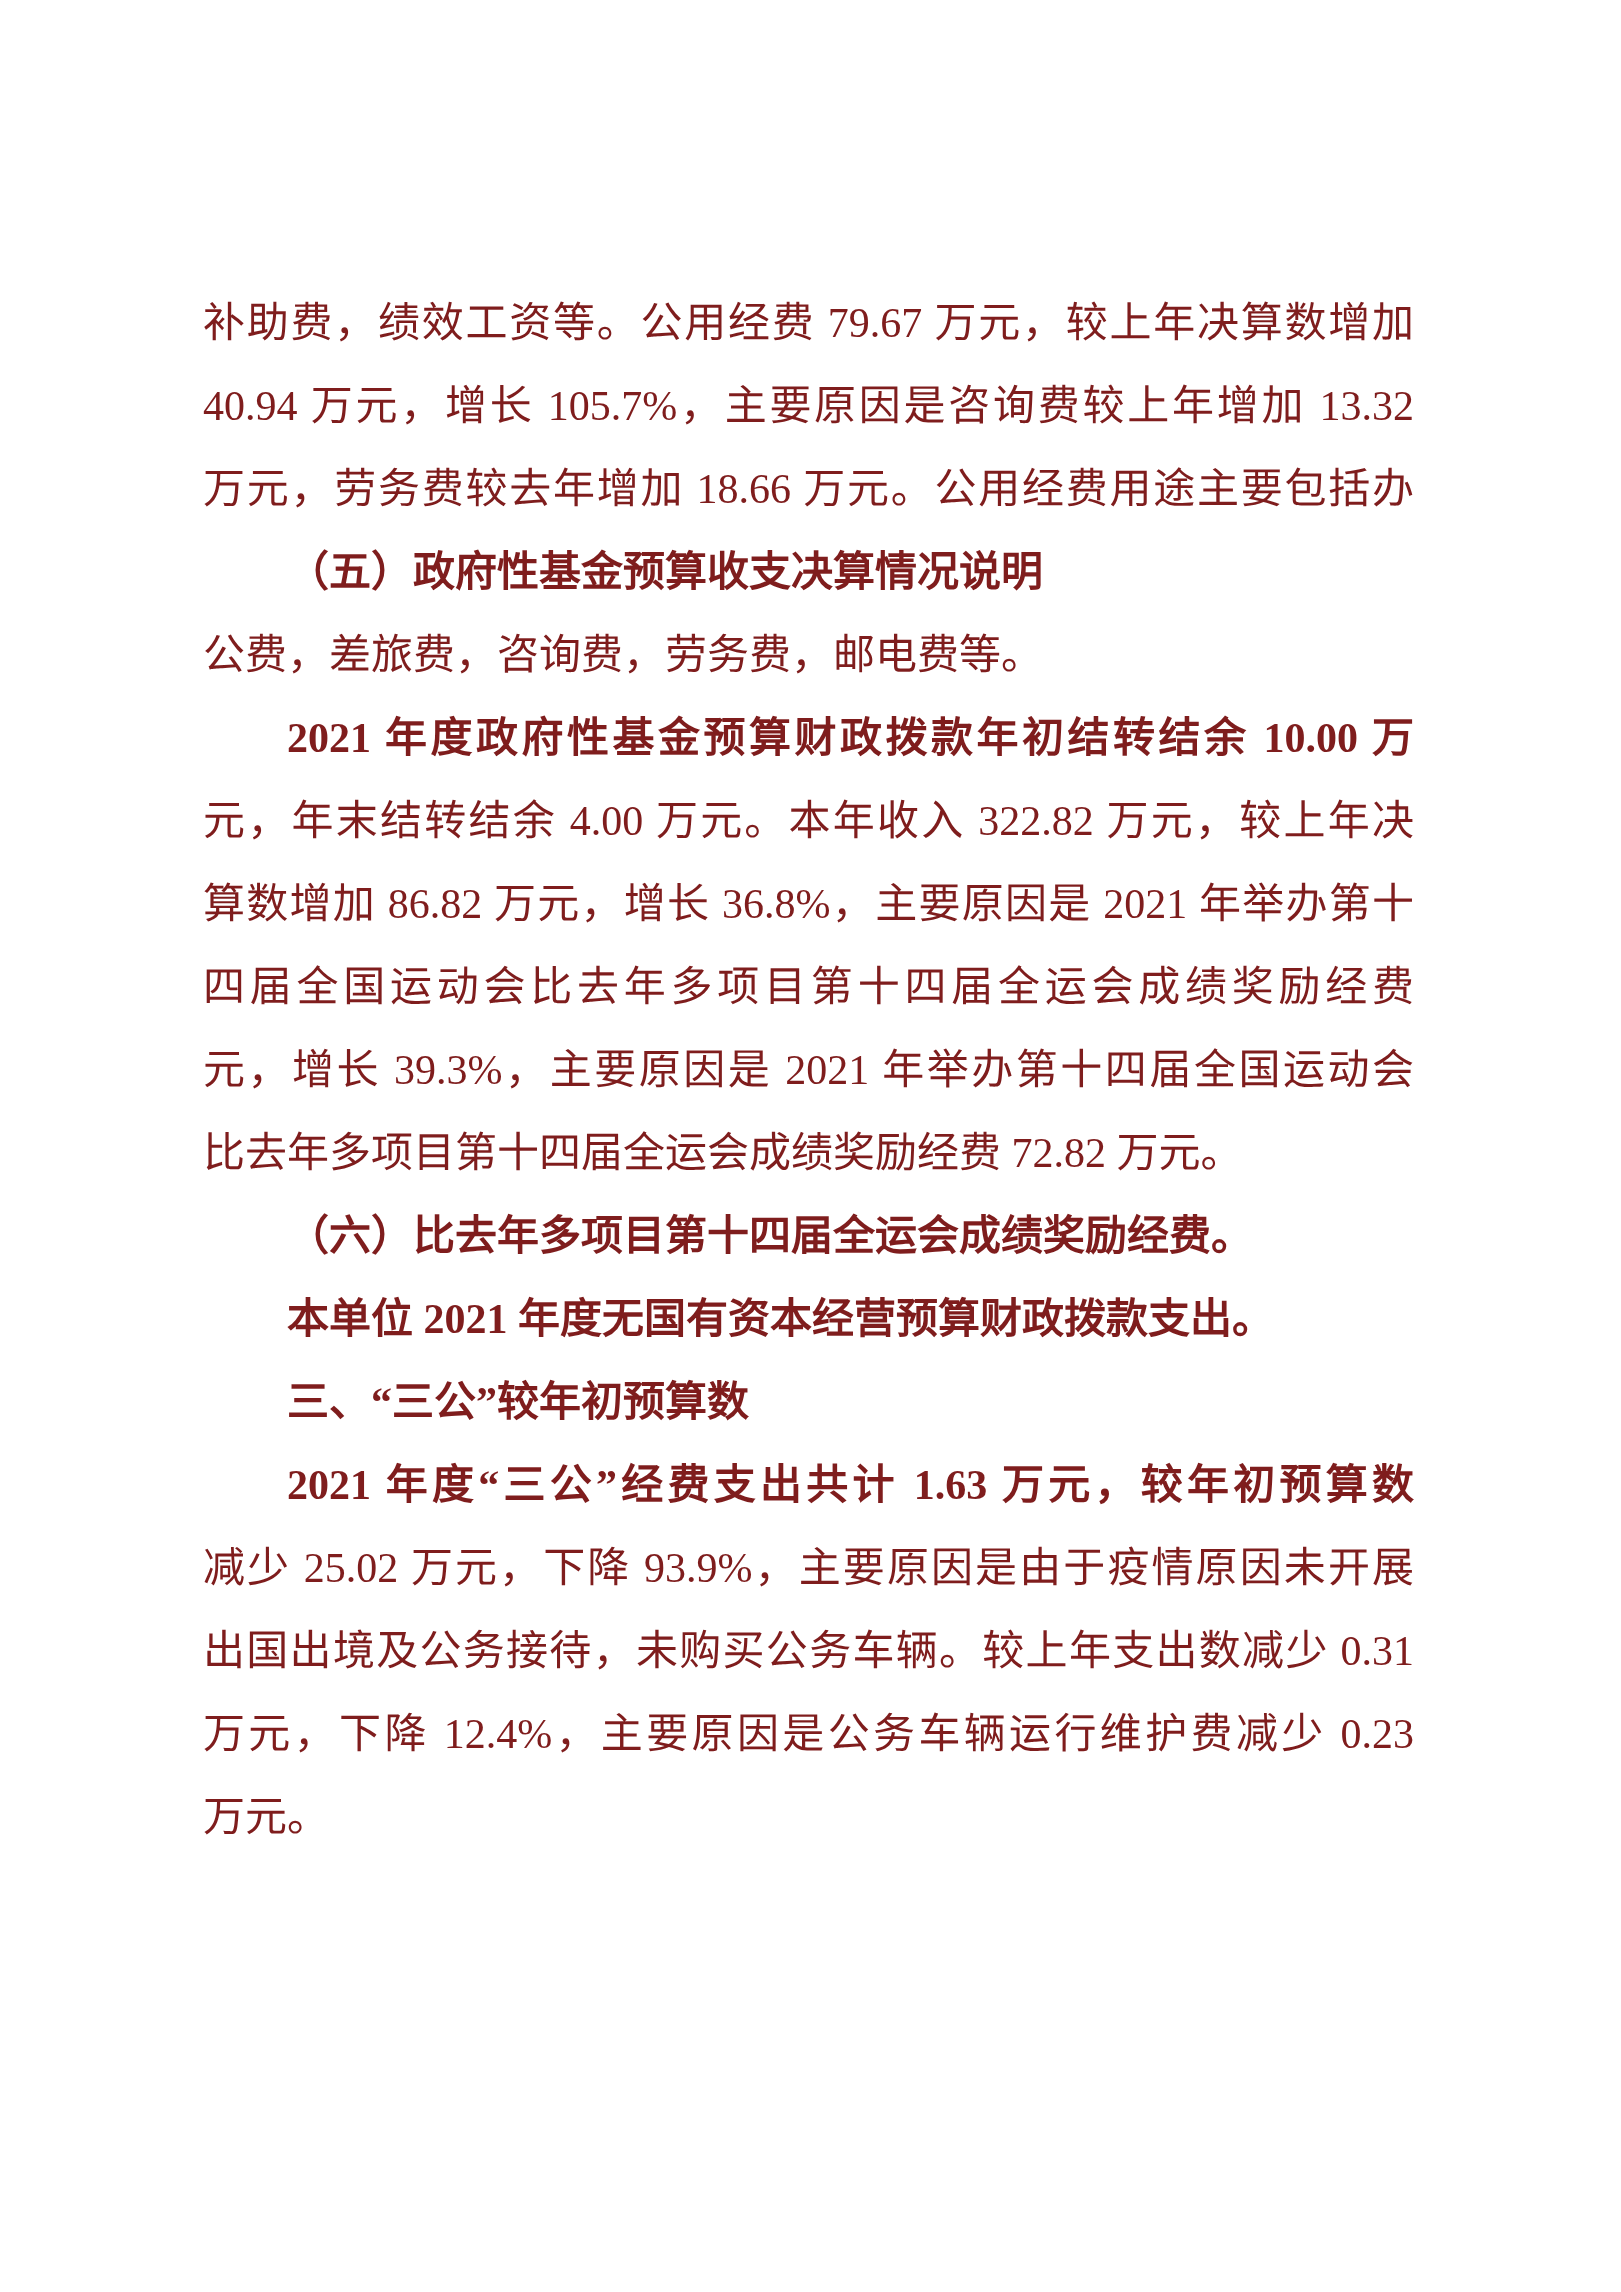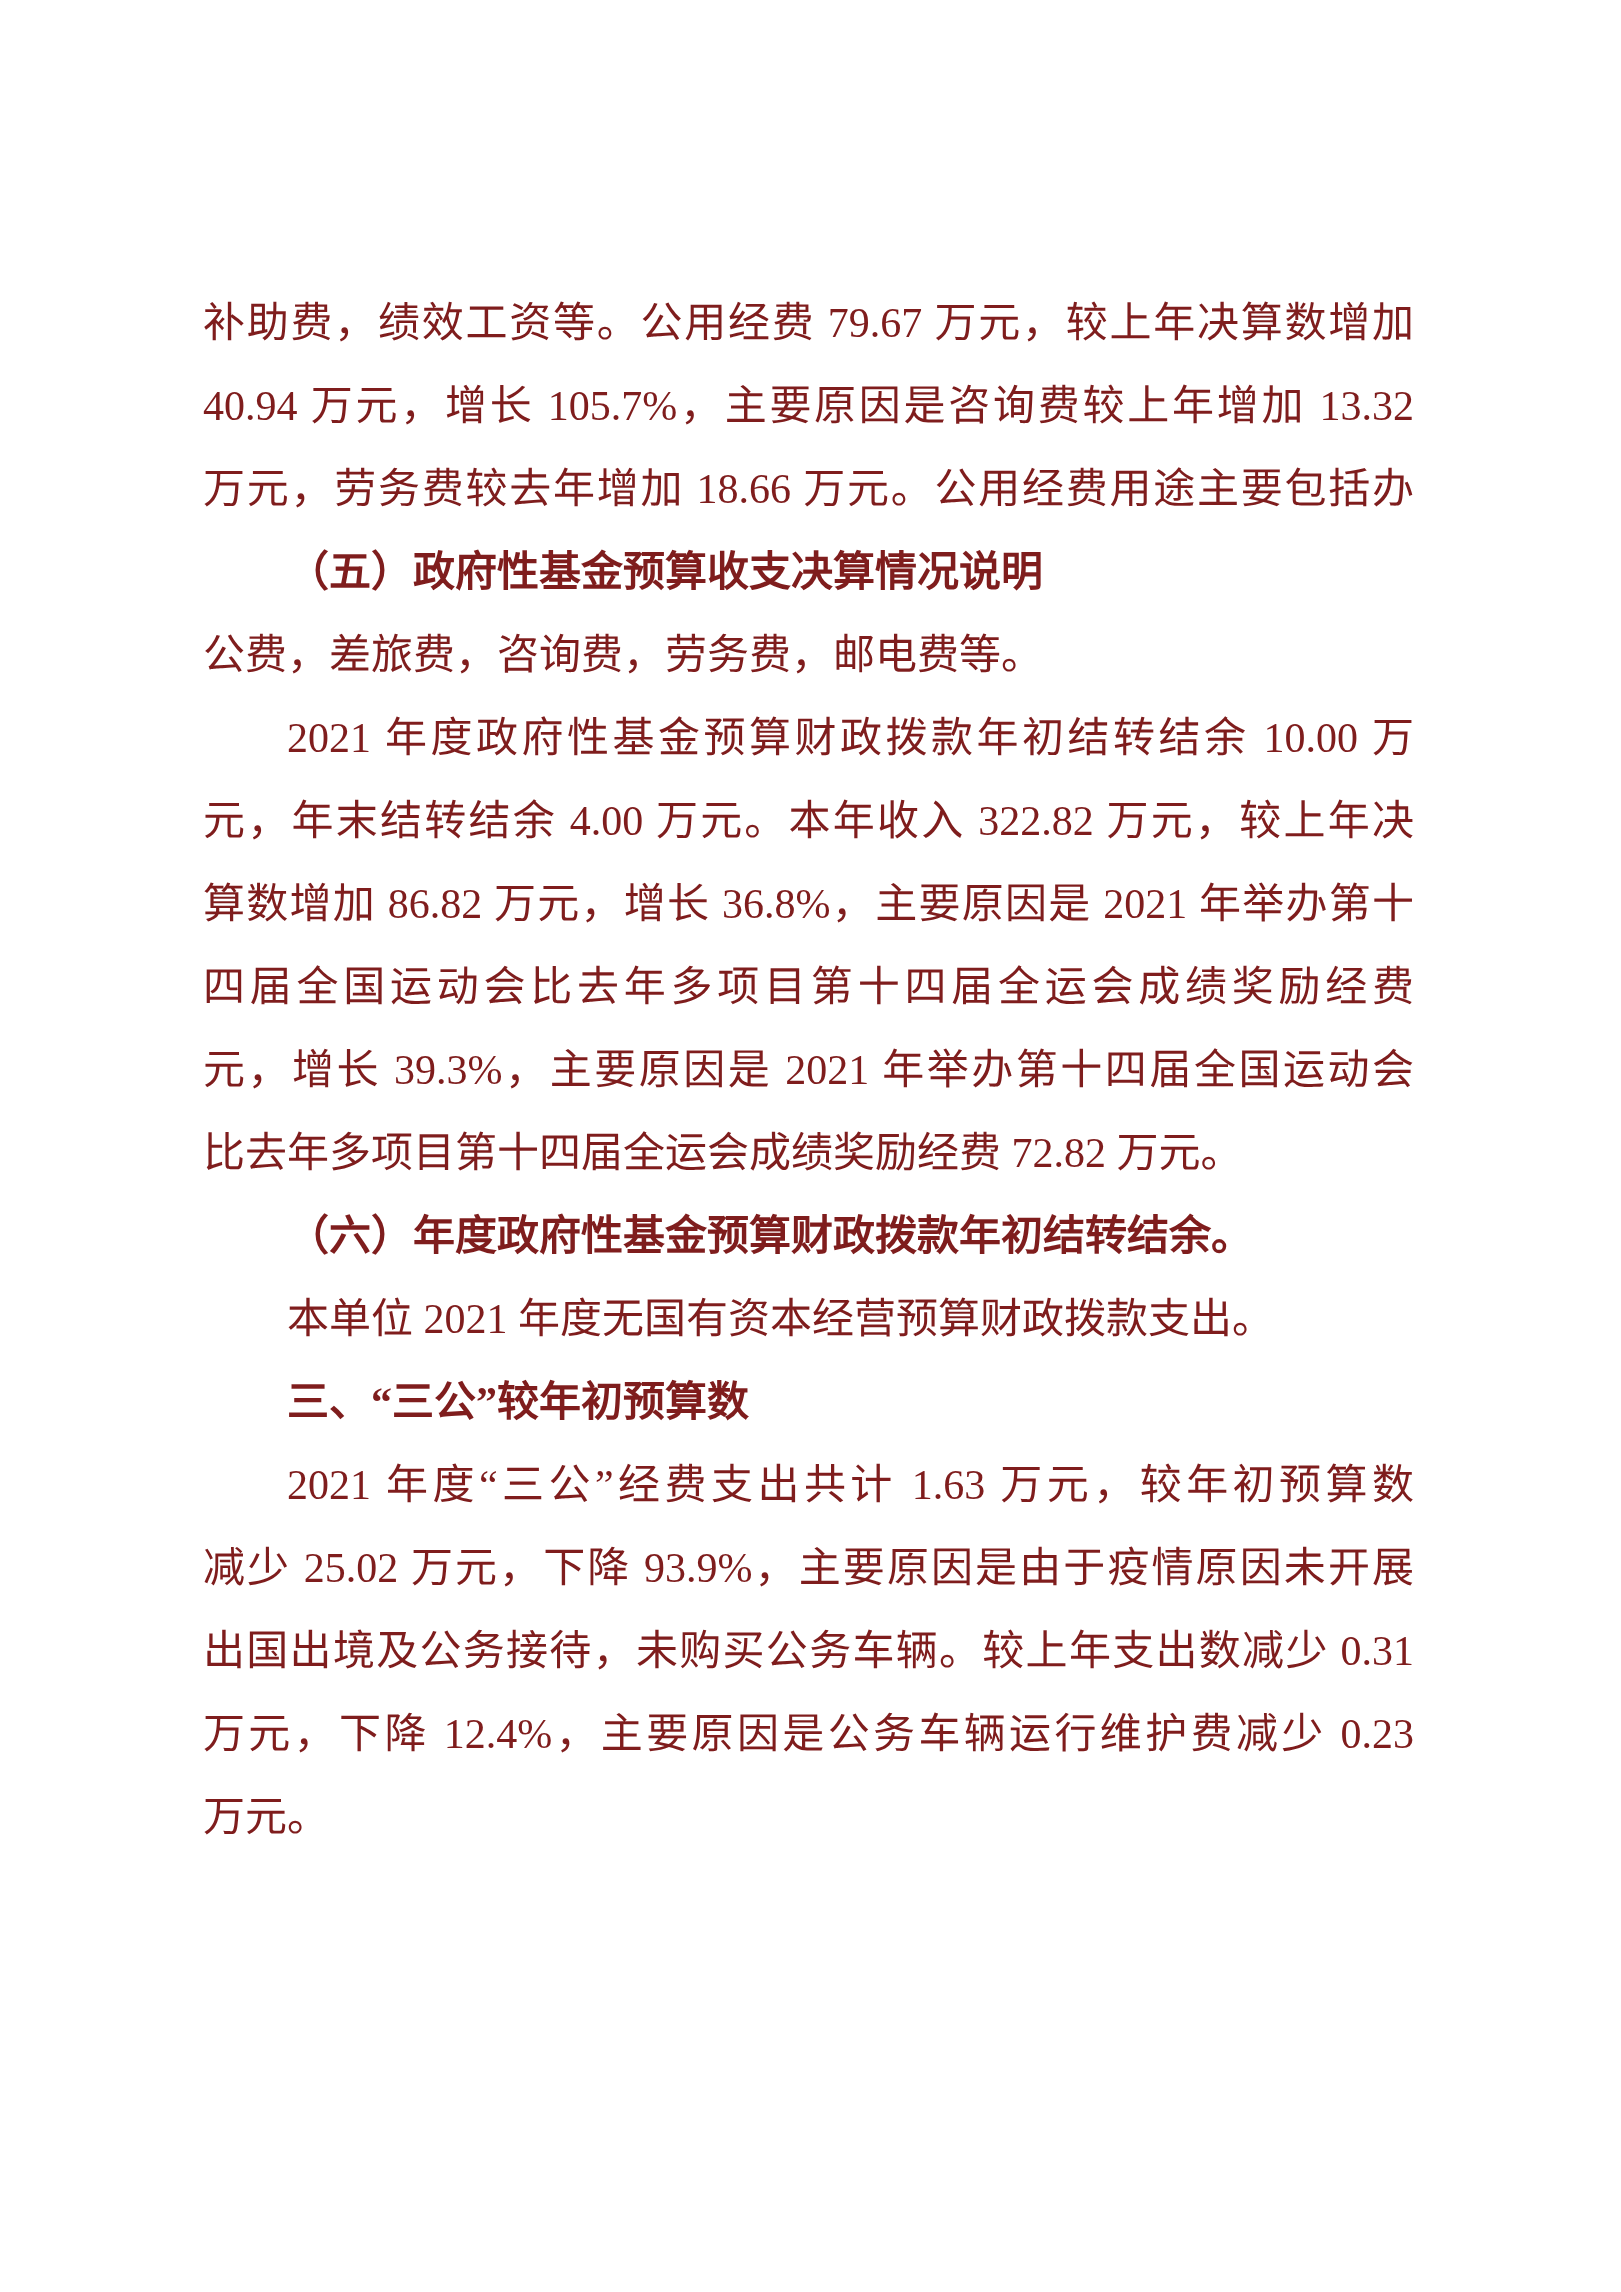--- a/index.html
+++ b/index.html
@@ -25,40 +25,40 @@
     line-height: 83px;
   }
   .line {
     height: 83px;
     overflow: hidden;
     text-align: justify;
     white-space: pre-wrap;
   }
   .line.fill { text-align-last: justify; }
   .line.last { text-align-last: left; }
-  .line.indent { text-indent: 2em; }
+  .line.indent { text-indent: 2em; font-weight: bold; }
   .line.heading { font-weight: bold; }
 </style>
 </head>
 <body>
 
 <div class="page">
   <main class="doc">
       <div class="line fill">补助费，绩效工资等。公用经费 79.67 万元，较上年决算数增加</div>
       <div class="line fill">40.94 万元，增长 105.7%，主要原因是咨询费较上年增加 13.32</div>
       <div class="line fill">万元，劳务费较去年增加 18.66 万元。公用经费用途主要包括办</div>
       <div class="line heading last indent">（五）政府性基金预算收支决算情况说明</div>
       <div class="line last">公费，差旅费，咨询费，劳务费，邮电费等。</div>
       <div class="line fill indent">2021 年度政府性基金预算财政拨款年初结转结余 10.00 万</div>
       <div class="line fill">元，年末结转结余 4.00 万元。本年收入 322.82 万元，较上年决</div>
       <div class="line fill">算数增加 86.82 万元，增长 36.8%，主要原因是 2021 年举办第十</div>
       <div class="line fill">四届全国运动会比去年多项目第十四届全运会成绩奖励经费</div>
       <div class="line fill">元，增长 39.3%，主要原因是 2021 年举办第十四届全国运动会</div>
       <div class="line last">比去年多项目第十四届全运会成绩奖励经费 72.82 万元。</div>
-      <div class="line heading last indent">（六）年度政府性基金预算财政拨款年初结转结余。</div>
+      <div class="line heading last indent">（六）比去年多项目第十四届全运会成绩奖励经费。</div>
       <div class="line last indent">本单位 2021 年度无国有资本经营预算财政拨款支出。</div>
       <div class="line heading last indent">三、“三公”较年初预算数</div>
       <div class="line fill indent">2021 年度“三公”经费支出共计 1.63 万元，较年初预算数</div>
       <div class="line fill">减少 25.02 万元，下降 93.9%，主要原因是由于疫情原因未开展</div>
       <div class="line fill">出国出境及公务接待，未购买公务车辆。较上年支出数减少 0.31</div>
       <div class="line fill">万元，下降 12.4%，主要原因是公务车辆运行维护费减少 0.23</div>
       <div class="line last">万元。</div>
     </main>
 </div>
 

